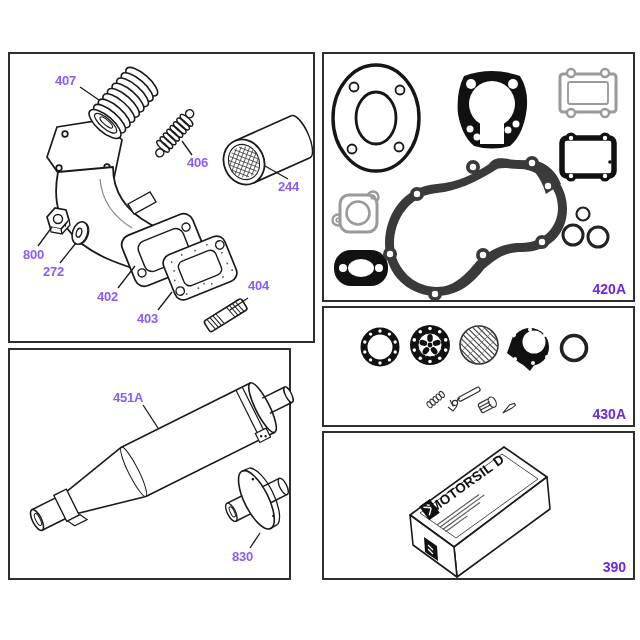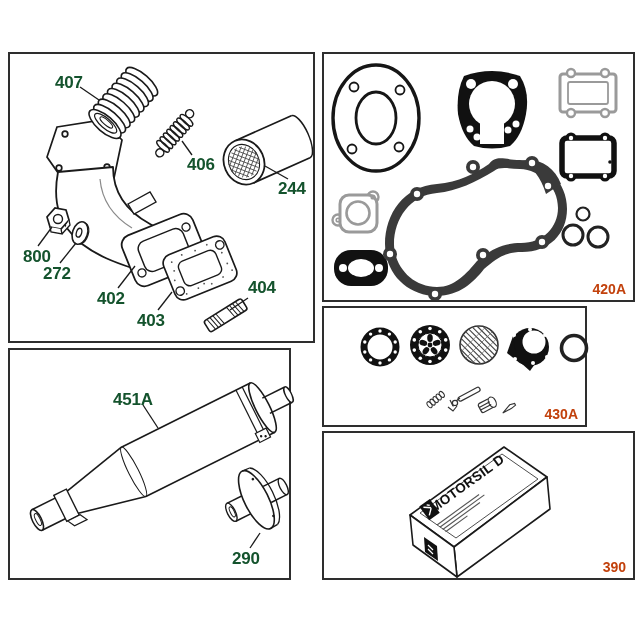--- a/index.html
+++ b/index.html
@@ -1,22 +1,22 @@
 <!DOCTYPE html>
 <html><head>
 <meta charset="utf-8">
 <style>
   html,body{margin:0;padding:0;}
   body{width:640px;height:640px;background:#ffffff;position:relative;overflow:hidden;
        font-family:"Liberation Sans",sans-serif;}
   .panel{position:absolute;border:2px solid #2e2e2e;background:#fff;box-sizing:border-box;}
   .panel svg{position:absolute;left:0;top:0;}
-  .callout{position:absolute;font-weight:bold;font-size:17px;color:#14532d;
+  .callout{position:absolute;font-weight:bold;font-size:13px;color:#8b5cf6;
            letter-spacing:-0.2px;white-space:nowrap;}
-  .corner-label{position:absolute;right:7px;bottom:3px;font-weight:bold;font-size:14px;color:#c2410c;text-align:right;}
+  .corner-label{position:absolute;right:7px;bottom:3px;font-weight:bold;font-size:14px;color:#6d28d9;text-align:right;}
   svg{display:block;}
 </style>
 </head>
 <body>
 
 <section class="panel" style="left:8px;top:52px;width:307px;height:291px">
   <svg width="303" height="287" viewBox="0 0 303 287">
 
     <g stroke="#1a1a1a" stroke-width="1.7" fill="#fff">
       <path d="M47,73 L92,66 L112,86 L104,124 L58,133 L37,103 Z"></path>
@@ -259,21 +259,21 @@
 
     <g stroke="#222" fill="none">
       <circle cx="259" cy="160" r="6.5" stroke-width="2.2"></circle>
       <circle cx="249" cy="181" r="10" stroke-width="3"></circle>
       <circle cx="274" cy="183" r="10" stroke-width="3"></circle>
     </g>
   </svg>
   <div class="corner-label">420A</div>
 </section>
 
-<section class="panel" style="left:322px;top:306px;width:265px;height:121px">
+<section class="panel" style="left:322px;top:306px;width:313px;height:121px">
   <svg width="309" height="117" viewBox="0 0 309 117">
 
     <g>
       <circle cx="56" cy="39" r="16" fill="none" stroke="#111" stroke-width="7"></circle>
       <g fill="#fff">
         <circle cx="56" cy="23" r="1.7"></circle>
           <circle cx="65.4" cy="26.1" r="1.7"></circle>
           <circle cx="71.2" cy="34" r="1.7"></circle>
         <circle cx="71.2" cy="44" r="1.7"></circle>
           <circle cx="65.4" cy="51.9" r="1.7"></circle>
@@ -416,21 +416,21 @@
       <ellipse cx="26" cy="0" rx="3.5" ry="9" fill="#fff" stroke="#1a1a1a" stroke-width="1.4"></ellipse>
       <circle cx="4" cy="22" r="1.3" fill="#1a1a1a"></circle>
         <circle cx="2" cy="-20" r="1.3" fill="#1a1a1a"></circle>
     </g>
     <g stroke="#1a1a1a" stroke-width="1.3">
       <line x1="133" y1="55" x2="148" y2="78"></line>
       <line x1="240" y1="198" x2="250" y2="183"></line>
     </g>
   </svg>
   <div class="callout" style="left:103px;top:40px">451A</div>
-  <div class="callout" style="left:222px;top:199px">290</div>
+  <div class="callout" style="left:222px;top:199px">830</div>
 </section>
 
 <section class="panel" style="left:322px;top:431px;width:313px;height:149px">
   <svg width="309" height="145" viewBox="0 0 309 145">
     <g stroke="#1a1a1a" stroke-width="1.6" stroke-linejoin="round" fill="#fff">
       <path d="M86,82 L180,14 L223,44 L130,114 Z"></path>
       <path d="M130,114 L223,44 L226,76 L133,144 Z"></path>
       <path d="M86,82 L130,114 L133,144 L89,112 Z"></path>
     </g>
     <path d="M96,80 L178,21 L214,46 L132,105 Z" fill="none" stroke="#3a3a3a" stroke-width="0.9"></path>

